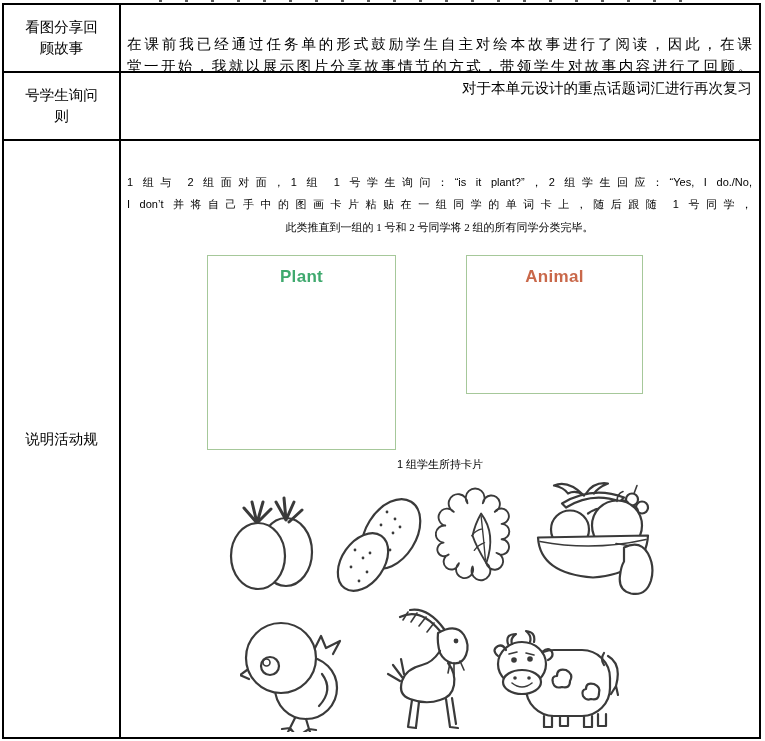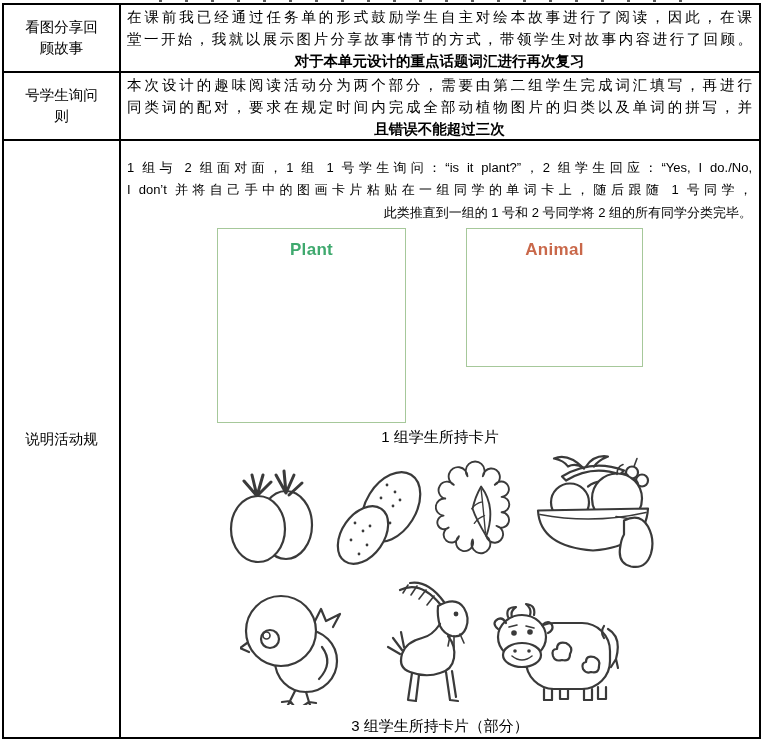--- a/index.html
+++ b/index.html
@@ -16,33 +16,33 @@
     border:2px solid var(--table-border,#000);display:flex;flex-direction:column;
   }
   .t-row{display:flex;box-sizing:border-box;border-bottom:2px solid var(--table-border,#000);}
   .t-row.r1,.t-row.r2{height:68px;}
   .t-row.r3{flex:1;border-bottom:none;}
   .label-cell{
     width:117px;box-sizing:border-box;border-right:2px solid var(--table-border,#000);
     display:flex;flex-direction:column;align-items:center;justify-content:center;
     font-size:14.5px;line-height:21px;text-align:center;flex-shrink:0;
   }
-  .content-cell{flex:1;box-sizing:border-box;padding:1px 7px 0 6px;font-size:14.5px;line-height:22.2px;}
+  .content-cell{flex:1;box-sizing:border-box;padding:1px 7px 0 6px;font-size:14.5px;line-height:22.2px;margin-top:27px;}
   .fill-line{text-align:justify;text-align-last:justify;}
-  .last-line{text-align:center;font-weight:bold;}
-  .center-line{text-align:right;}
+  .last-line{text-align:right;}
+  .center-line{text-align:center;font-family:Liberation Serif, serif;}
   .process-cell{position:relative;padding:0;}
-  .process-text{position:absolute;left:6px;right:7px;top:16px;font-size:13px;line-height:22.4px;}
+  .process-text{position:absolute;left:6px;right:7px;top:3px;font-size:11px;line-height:22.4px;}
   .card{
     position:absolute;box-sizing:border-box;border:1px solid var(--card-border,#a6c89a);
     background:#fff;text-align:center;padding-top:10px;font-size:17px;font-weight:700;letter-spacing:.3px;
   }
-  .card.plant{left:96px;top:87px;width:189px;height:195px;color:var(--plant-label,#3fa96e);}
+  .card.plant{left:86px;top:87px;width:189px;height:195px;color:var(--plant-label,#3fa96e);}
   .card.animal{left:345px;top:87px;width:177px;height:139px;color:var(--animal-label,#c9684a);}
-  .caption{position:absolute;left:0;right:0;text-align:center;font-size:15px;}
+  .caption{position:absolute;left:0;right:0;text-align:center;font-size:11px;}
   .caption.g1{top:285px;}
   .caption.g2{top:574px;}
   .illus{position:absolute;}
   .illus svg{display:block;width:100%;height:100%;}
   .ln{fill:none;stroke:var(--sketch-stroke,#3a3a3a);stroke-width:2.2;stroke-linecap:round;stroke-linejoin:round;}
   .wh{fill:#fff;stroke:var(--sketch-stroke,#3a3a3a);stroke-width:2.2;stroke-linecap:round;stroke-linejoin:round;}
   .thick{stroke-width:3;}
   .thin{stroke-width:1.6;}
   .dot{fill:var(--sketch-stroke,#3a3a3a);stroke:none;}
   .i-tomatoes{left:106px;top:318px;width:88px;height:115px;}
@@ -72,25 +72,20 @@
         <div class="fill-line">堂一开始，我就以展示图片分享故事情节的方式，带领学生对故事内容进行了回顾。</div>
         <div class="last-line">对于本单元设计的重点话题词汇进行再次复习</div>
       </div>
     </div>
 
     <div class="t-row r2">
       <div class="label-cell">
         <div>号学生询问</div>
         <div>则</div>
       </div>
-      <div class="content-cell">
-        <div class="fill-line">本次设计的趣味阅读活动分为两个部分，需要由第二组学生完成词汇填写，再进行</div>
-        <div class="fill-line">同类词的配对，要求在规定时间内完成全部动植物图片的归类以及单词的拼写，并</div>
-        <div class="last-line">且错误不能超过三次</div>
-      </div>
     </div>
 
     <div class="t-row r3">
       <div class="label-cell">
         <div>说明活动规</div>
       </div>
       <div class="content-cell process-cell">
 
         <div class="process-text">
           <div class="fill-line">1 组与 2 组面对面，1 组 1 号学生询问：“is it plant?”，2 组学生回应：“Yes, I do./No,</div>

